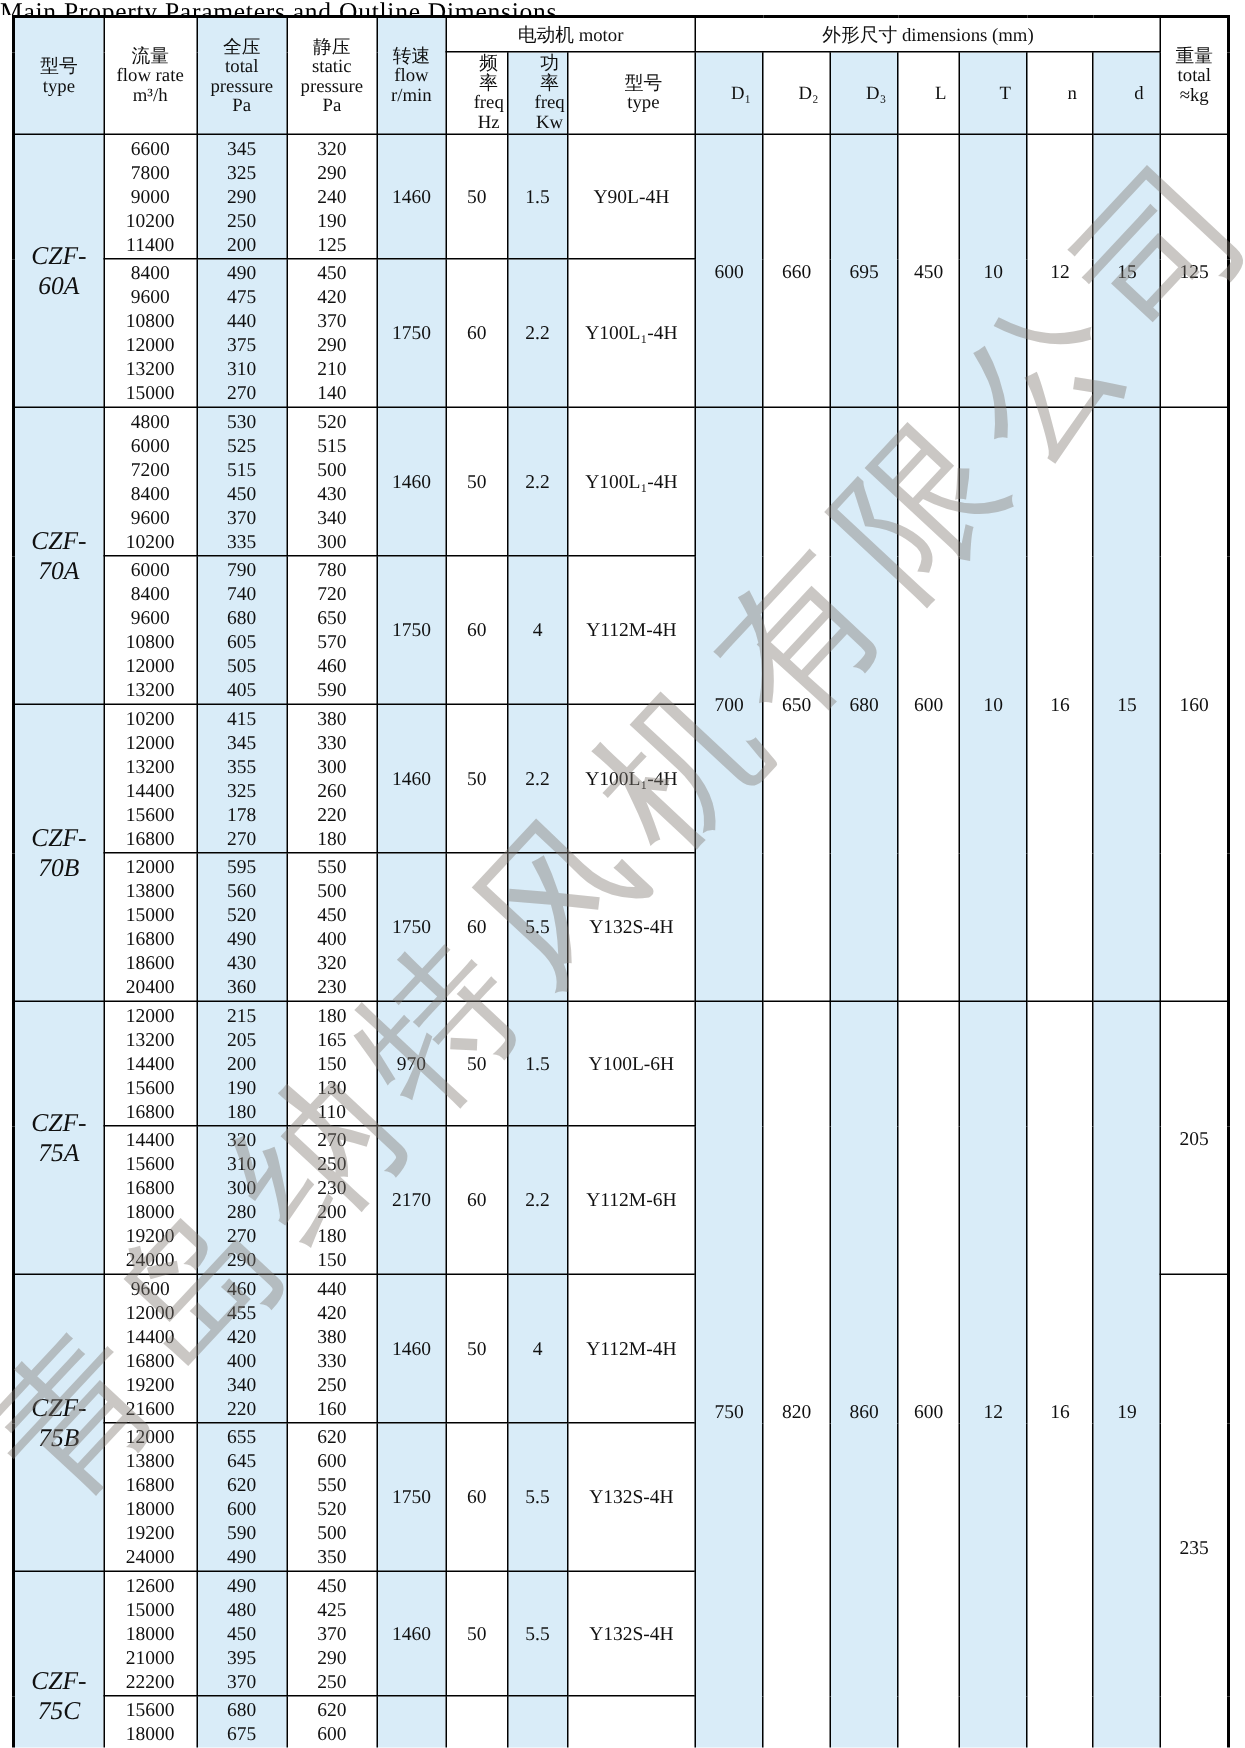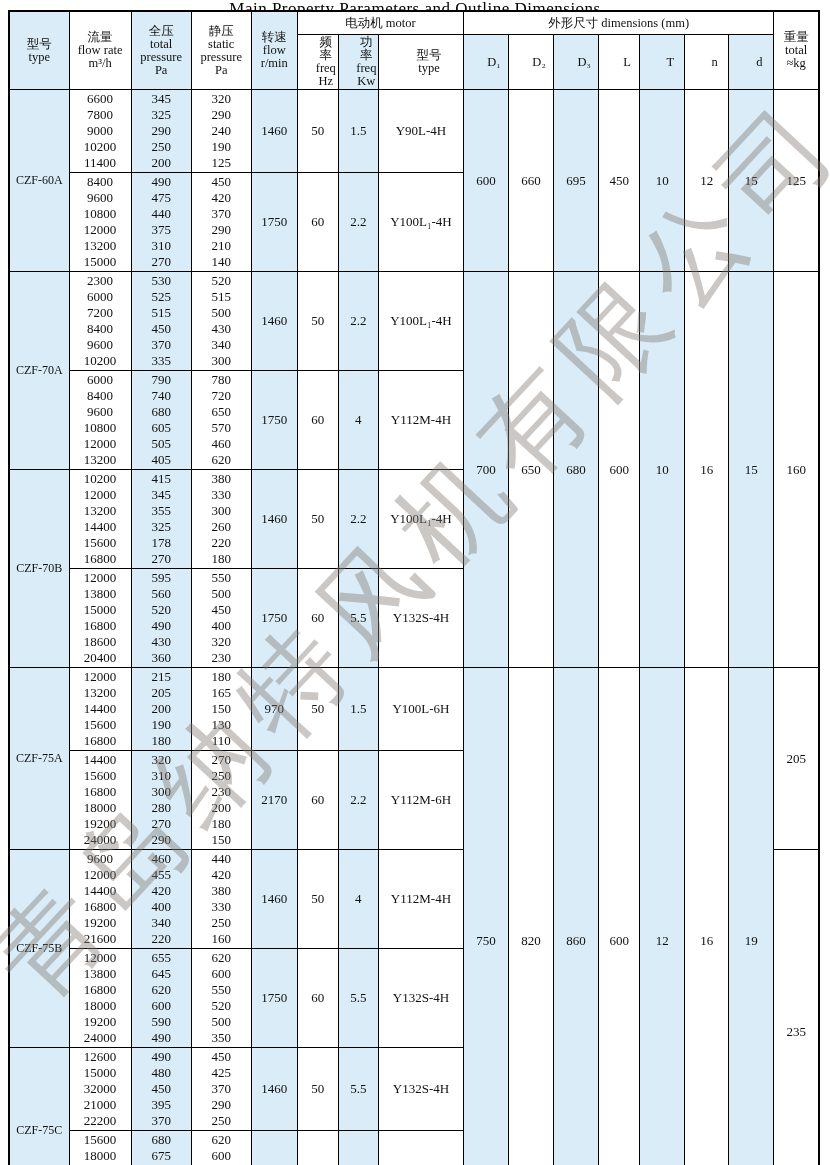--- a/index.html
+++ b/index.html
@@ -2,41 +2,41 @@
 <html><head>
 <meta charset="utf-8">
 <style>
   html,body{margin:0;padding:0;}
   body{
     width:830px;height:1165px;background:#ffffff;overflow:hidden;
     font-family:"Liberation Serif","DejaVu Serif",serif;color:#111;
     position:relative;
   }
   .title-clip{
-    height:10px;overflow:hidden;text-align:center;
+    height:10px;overflow:hidden;text-align:left;
   }
   .title-clip span{
     display:inline-block;font-size:17px;line-height:21px;margin-top:-11px;
     letter-spacing:.5px;color:#000;
   }
   .table-wrap{position:relative;margin:0 0 0 8px;}
   table{
     border-collapse:collapse;table-layout:fixed;width:812px;
     border:2px solid #000;
   }
   th,td{
     border:1px solid #000;text-align:center;vertical-align:middle;
     font-size:13px;font-weight:normal;padding:0;color:#101010;
   }
   thead th{white-space:pre-line;line-height:13px;font-size:12.5px;padding:1px 0;}
   thead tr.h1 th{height:20px;}
   thead tr.h2 th{height:36px;padding-left:16px;}
   .blue{background:#d9ecf8;}
   .lines{white-space:pre-line;line-height:16px;padding:1px 0;}
-  td.model{font-size:12px;letter-spacing:0;}
+  td.model{font-size:17px;letter-spacing:0;font-style:italic;}
   .watermark{
     position:absolute;top:540px;left:410px;
     transform:translate(-50%,-50%) rotate(-47deg);
     white-space:nowrap;font-size:104px;letter-spacing:14px;
     color:rgba(128,122,115,0.42);pointer-events:none;z-index:5;
     font-family:"Liberation Serif","DejaVu Serif",serif;
   }
 </style>
 </head>
 <body>
@@ -161,21 +161,21 @@
 210
 140</td>
         <td class="blue">1750</td>
         <td>60</td>
         <td class="blue">2.2</td>
         <td>Y100L₁-4H</td>
       </tr>
 
       <tr>
         <td rowspan="2" class="blue model">CZF-70A</td>
-        <td class="lines">2300
+        <td class="lines">4800
 6000
 7200
 8400
 9600
 10200</td>
         <td class="lines blue">530
 525
 515
 450
 370
@@ -210,21 +210,21 @@
 740
 680
 605
 505
 405</td>
         <td class="lines">780
 720
 650
 570
 460
-620</td>
+590</td>
         <td class="blue">1750</td>
         <td>60</td>
         <td class="blue">4</td>
         <td>Y112M-4H</td>
       </tr>
 
       <tr>
         <td rowspan="2" class="blue model">CZF-70B</td>
         <td class="lines">10200
 12000
@@ -377,21 +377,21 @@
         <td class="blue">1750</td>
         <td>60</td>
         <td class="blue">5.5</td>
         <td>Y132S-4H</td>
       </tr>
 
       <tr>
         <td rowspan="2" class="blue model">CZF-75C</td>
         <td class="lines">12600
 15000
-32000
+18000
 21000
 22200</td>
         <td class="lines blue">490
 480
 450
 395
 370</td>
         <td class="lines">450
 425
 370

